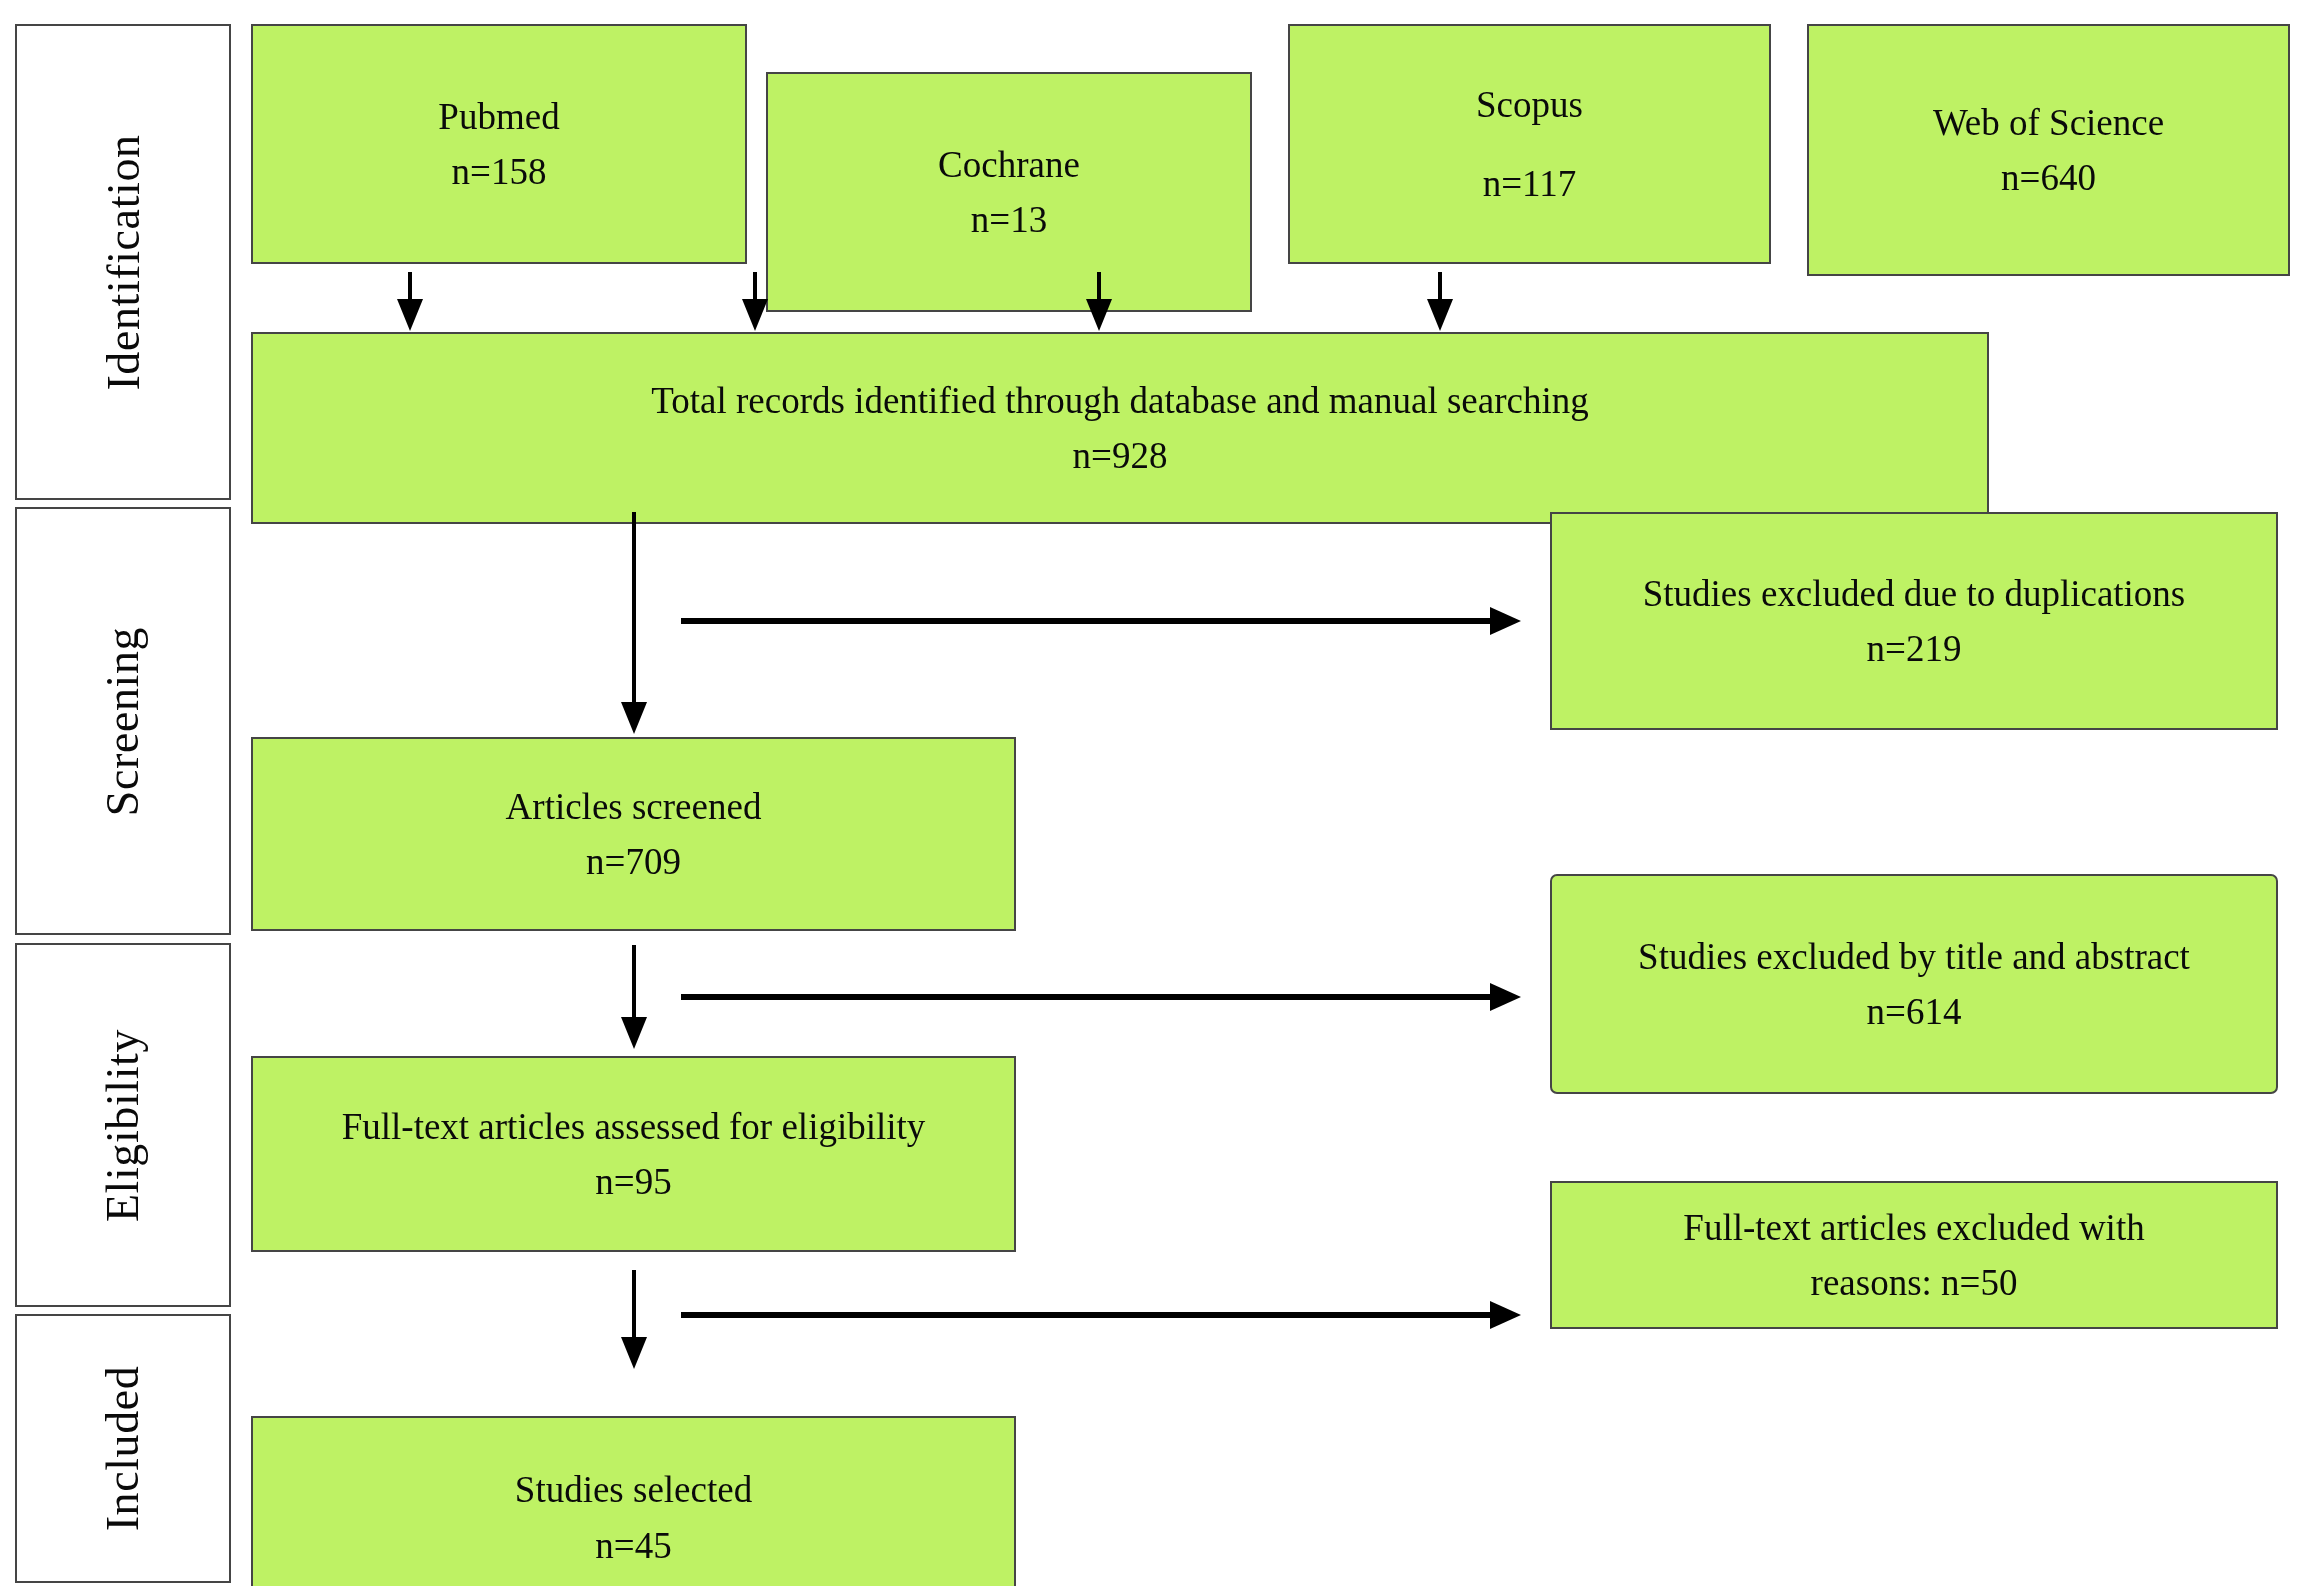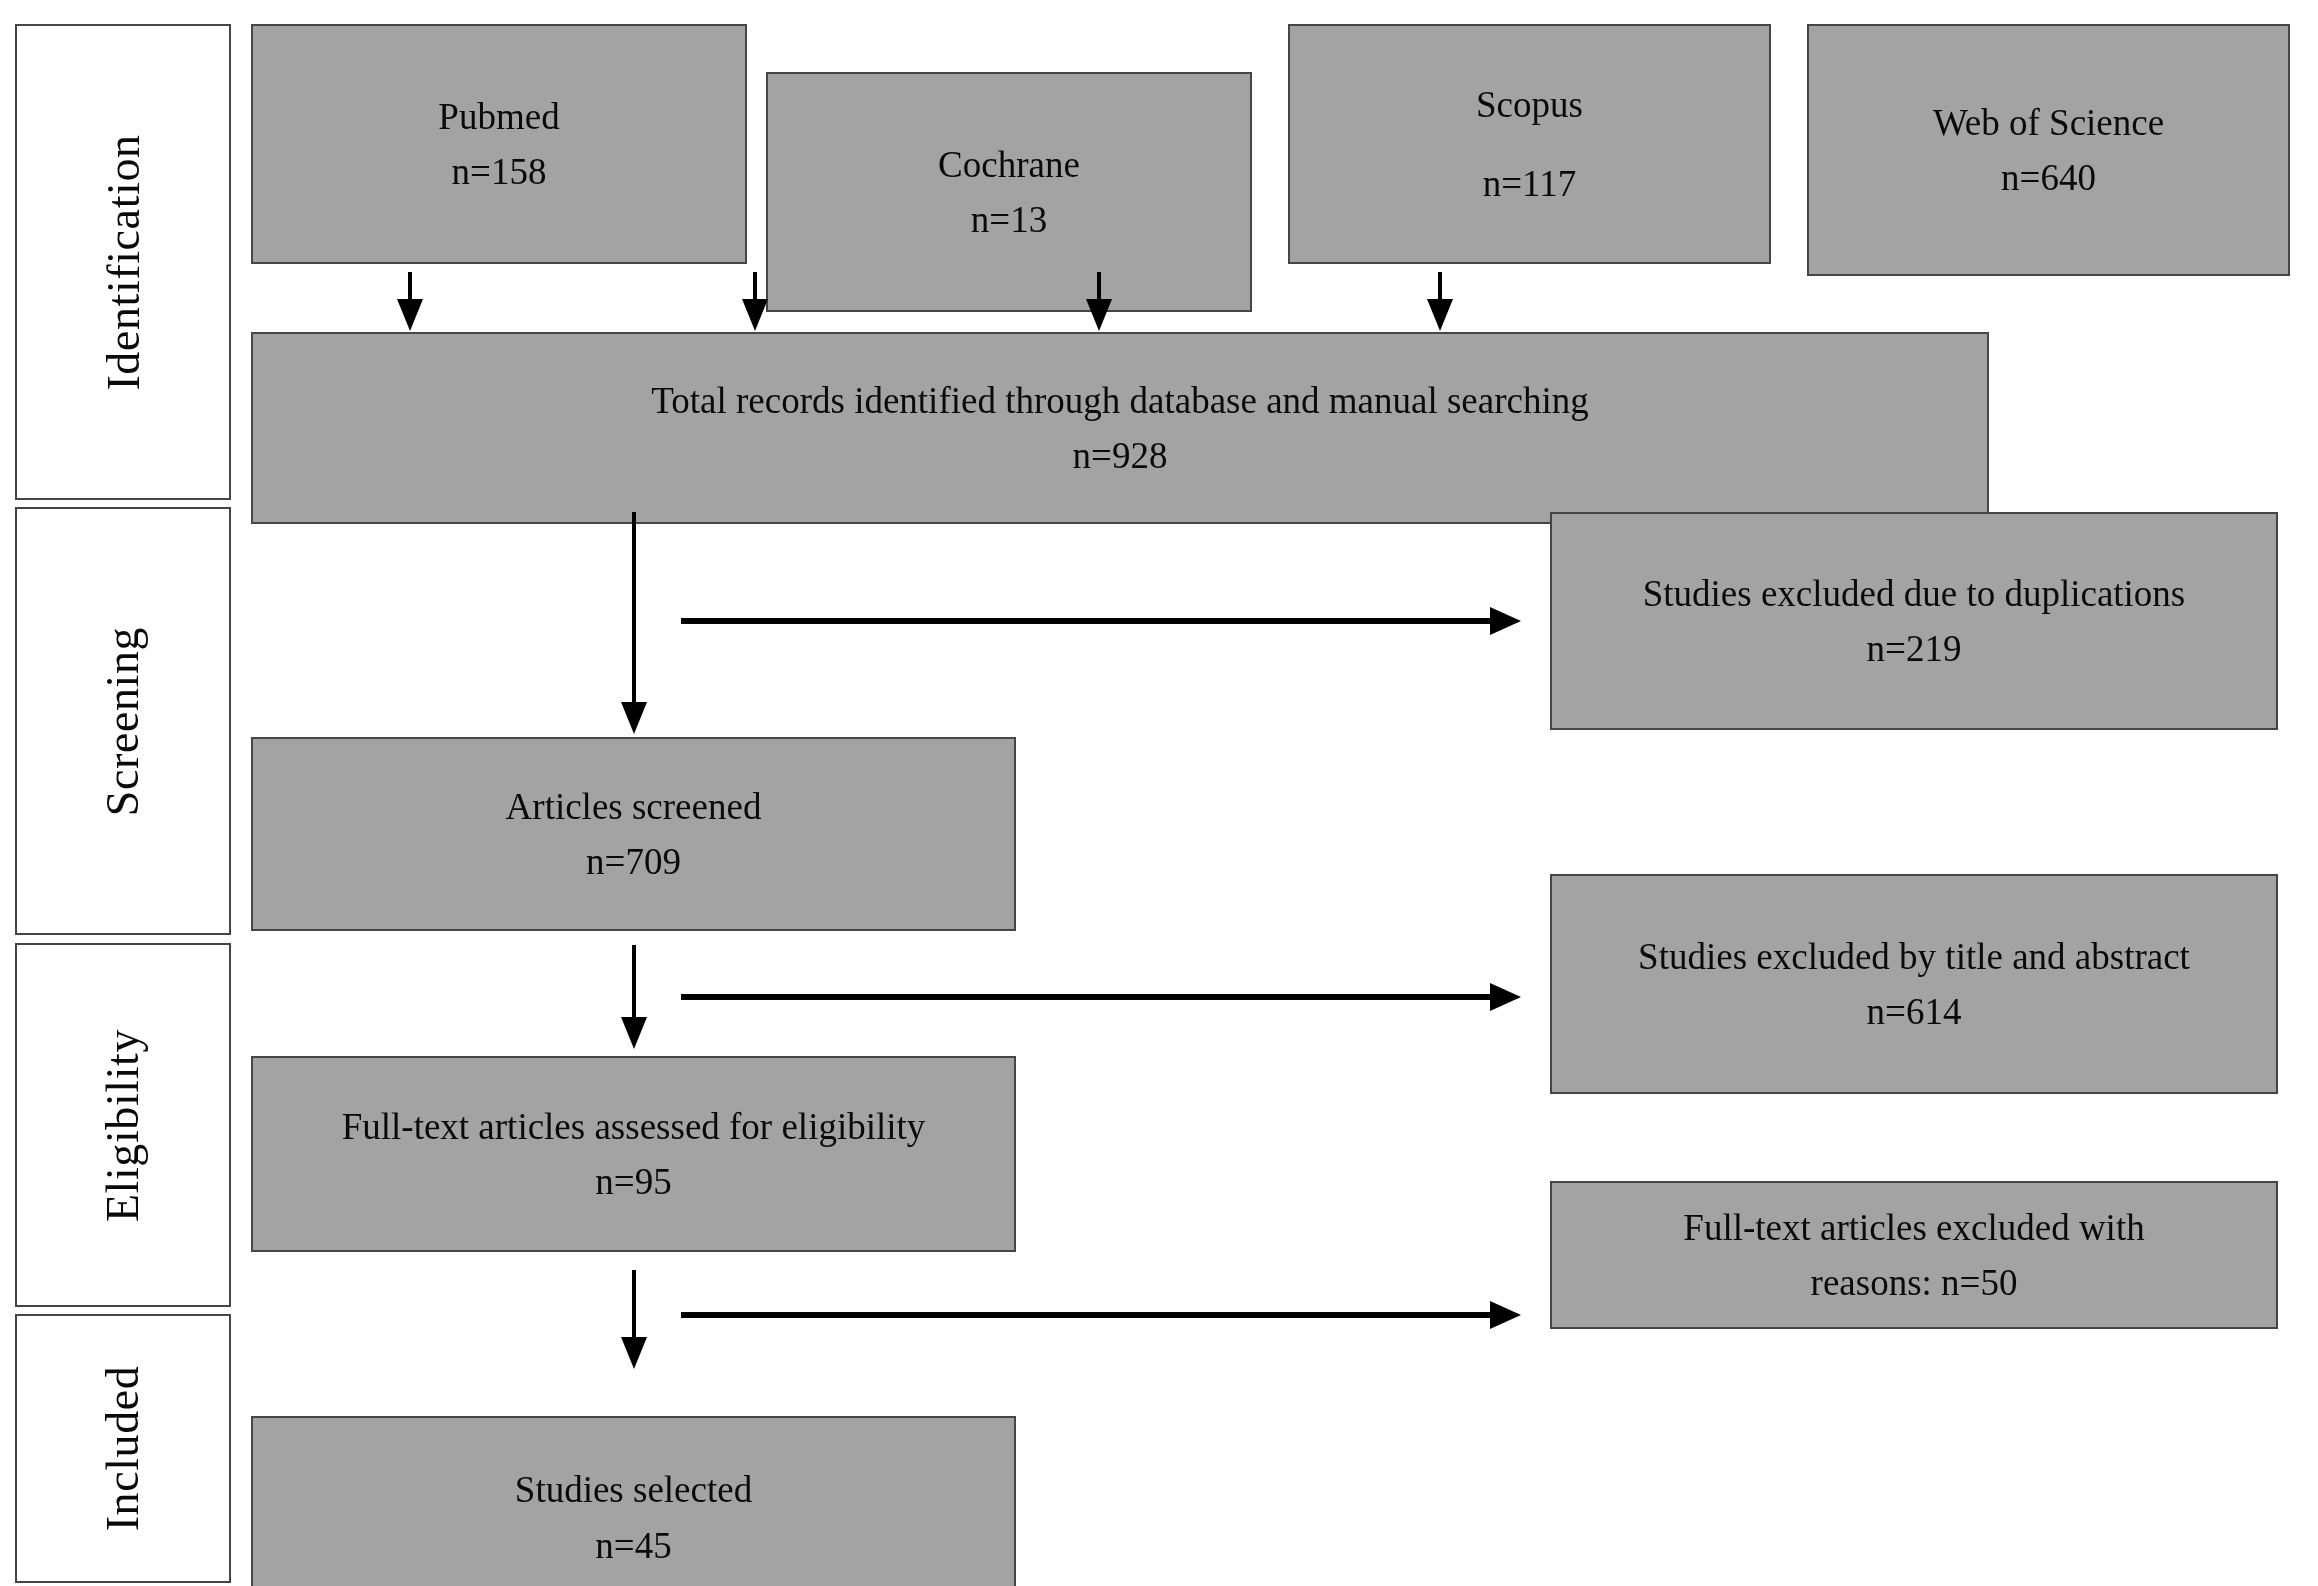--- a/index.html
+++ b/index.html
@@ -11,21 +11,21 @@
     position: relative;
     width: 2319px;
     height: 1587px;
     background: #ffffff;
     font-family: "Liberation Serif", "DejaVu Serif", serif;
     color: #0a0a0a;
   }
   .box {
     position: absolute;
     box-sizing: border-box;
-    background: #a3a3a3;
+    background: #bef264;
     border: 2.6px solid #454545;
     display: flex;
     flex-direction: column;
     align-items: center;
     justify-content: center;
     text-align: center;
     font-size: 37px;
     line-height: 1.5;
     padding: 5.2px 3.9px;
   }
@@ -182,21 +182,21 @@
   </div>
   <div class="box" style="left:251px; top:1416px; width:765px; height:203px;">
     <span class="line">Studies selected</span>
     <span class="line">n=45</span>
   </div>
 
   <div class="box" style="left:1550px; top:512px; width:728px; height:218px;">
     <span class="line">Studies excluded due to duplications</span>
     <span class="line">n=219</span>
   </div>
-  <div class="box" style="left:1550px; top:874px; width:728px; height:220px;">
+  <div class="box" style="left:1550px; top:874px; width:728px; height:220px;border-radius:7px;">
     <span class="line">Studies excluded by title and abstract</span>
     <span class="line">n=614</span>
   </div>
   <div class="box" style="left:1550px; top:1181px; width:728px; height:148px;">
     <span class="line">Full-text articles excluded with</span>
     <span class="line">reasons: n=50</span>
   </div>
 
 </div>
 

